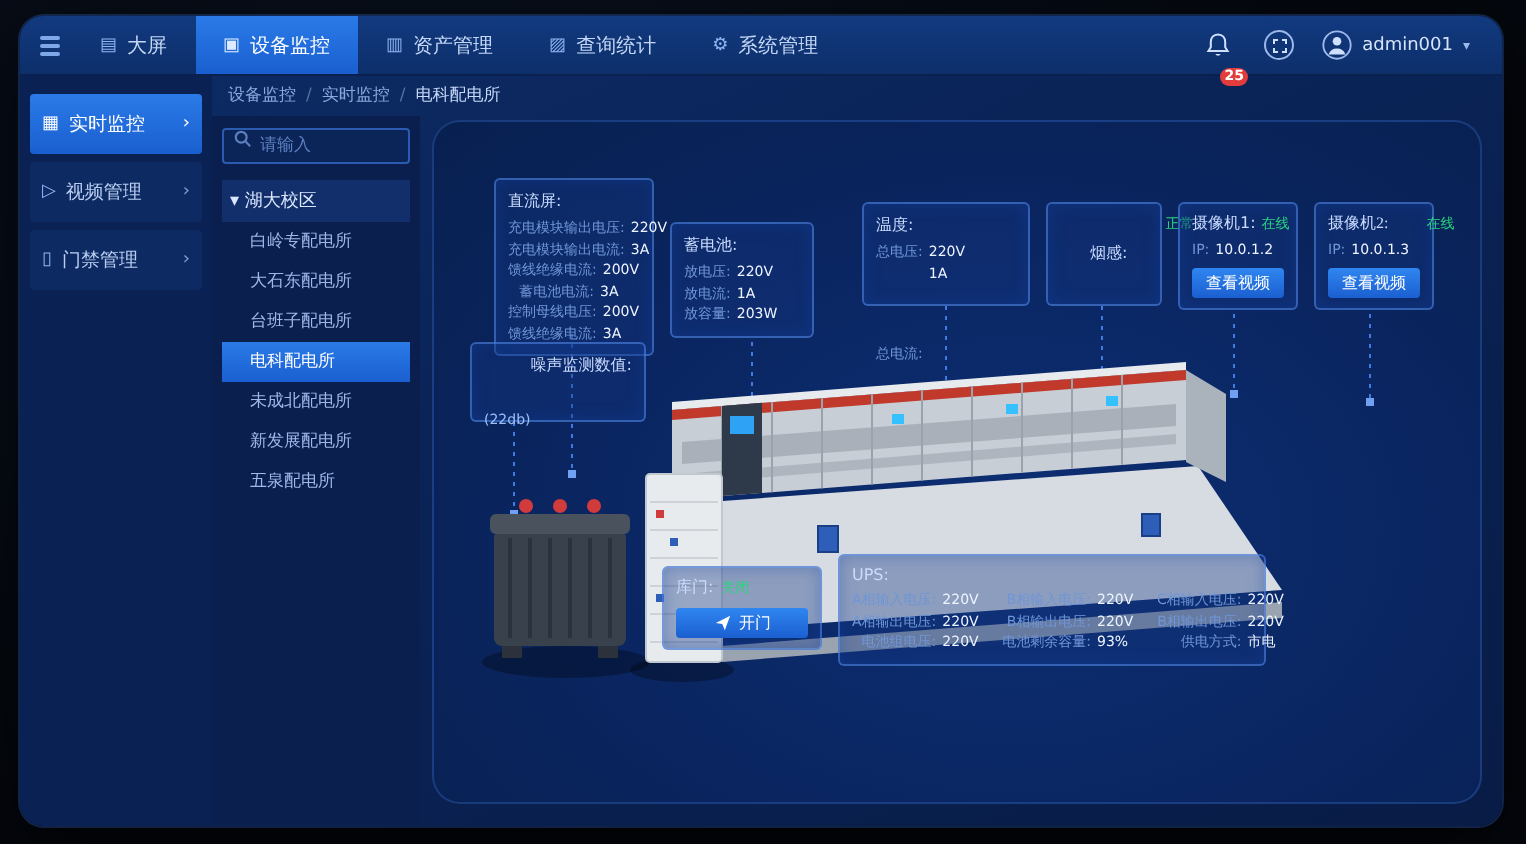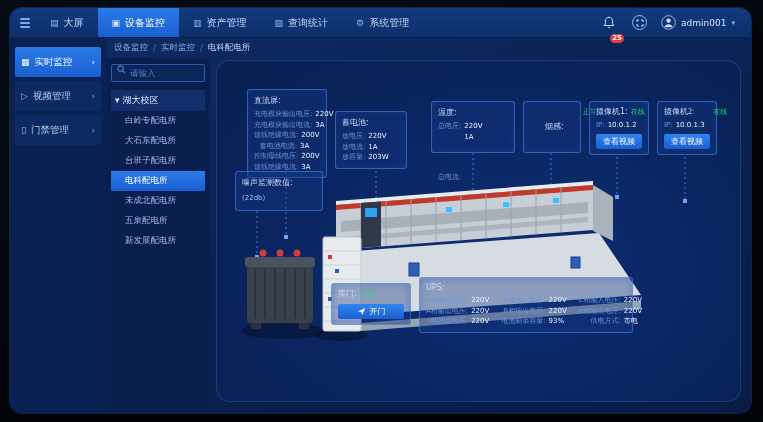--- a/index.html
+++ b/index.html
@@ -184,22 +184,22 @@
           </div>
           <div class="tree-group">
             <span>▾</span>
             <span>湖大校区</span>
           </div>
           <div class="tree-item">白岭专配电所</div>
           <div class="tree-item">大石东配电所</div>
           <div class="tree-item">台班子配电所</div>
           <div class="tree-item selected">电科配电所</div>
           <div class="tree-item">未成北配电所</div>
+          <div class="tree-item">新发展配电所</div>
           <div class="tree-item">五泉配电所</div>
-          <div class="tree-item">新发展配电所</div>
         </div>
 
         <div class="main">
 
           <svg class="layer" width="524" height="342" viewBox="0 0 524 342">
             <g stroke="#3f7be0" stroke-width="1" stroke-dasharray="2 3" fill="none">
               <path d="M69,106 V176"></path>
               <path d="M159,110 V182"></path>
               <path d="M40,150 V196"></path>
               <path d="M256,92 V150"></path>
@@ -374,21 +374,21 @@
               <span class="status-green">在线</span>
             </div>
             <div class="p-row" style="gap:3px; margin-top:2px;">
               <span class="p-label" style="flex:0 0 auto;">IP:</span>
               <span class="p-value">10.0.1.3</span>
             </div>
             <div class="btn">查看视频</div>
           </div>
 
           <div class="panel" style="left:18px; top:110px; width:88px; height:40px;">
-            <div class="p-title" style="margin-bottom:6px;">噪声监测数值:</div>
+            <div class="p-title" style="margin-bottom:18px;text-align:right;">噪声监测数值:</div>
             <div class="noise-value">(22db)</div>
           </div>
 
           <div class="panel" style="left:114px; top:222px; width:80px;">
             <div class="p-row" style="gap:4px;">
               <span class="p-title" style="margin:0;">库门:</span>
               <span class="status-green">关闭</span>
             </div>
             <div class="btn">
               <svg width="9" height="9" viewBox="0 0 10 10">

